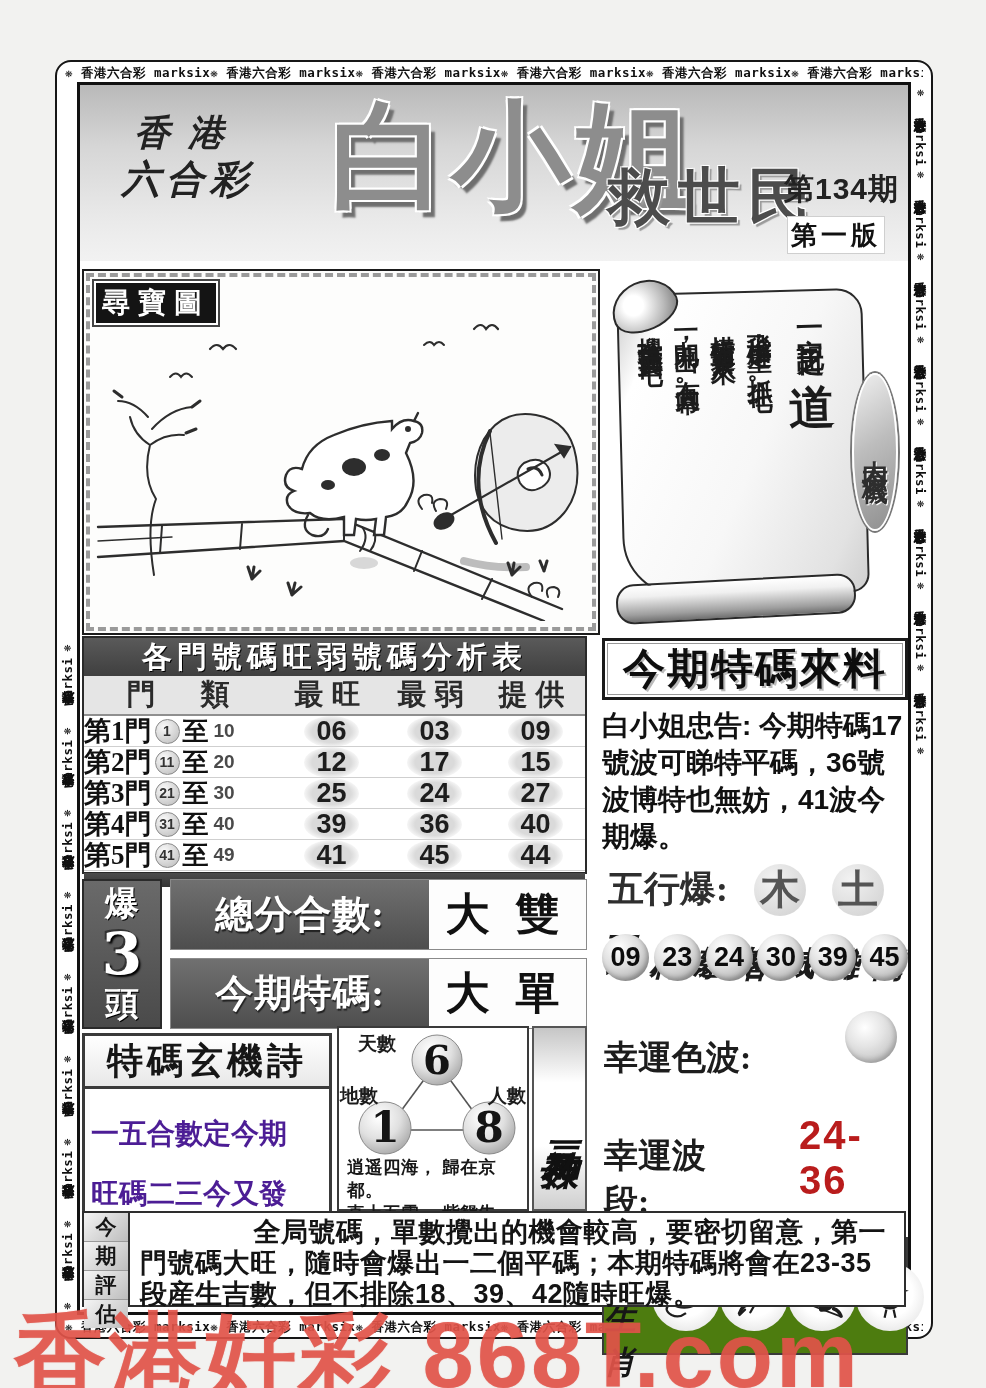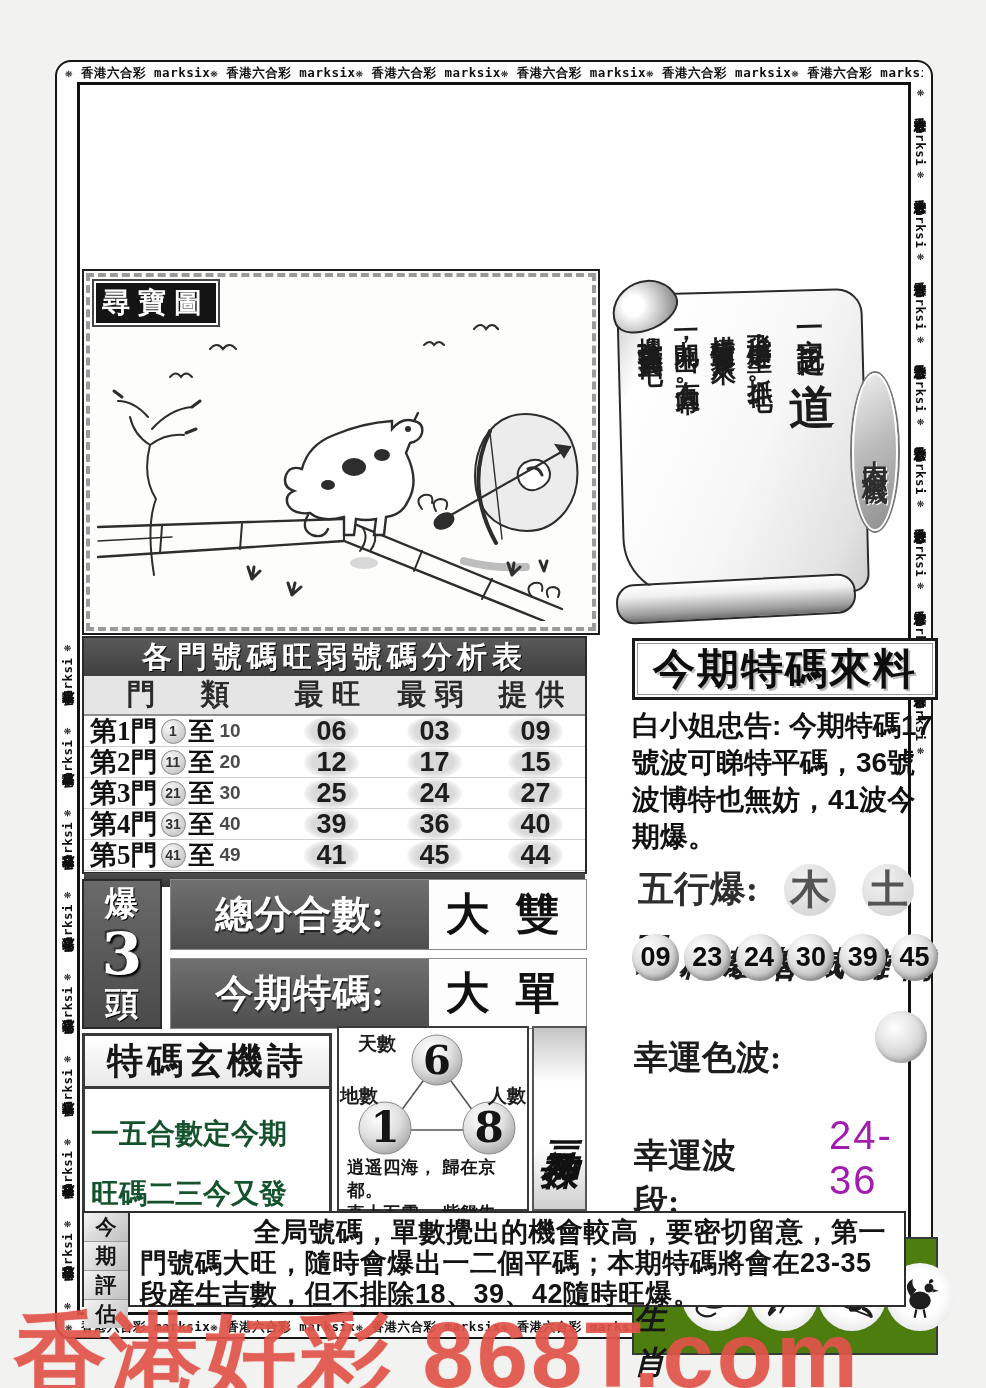--- a/index.html
+++ b/index.html
@@ -121,21 +121,21 @@
     display:flex;align-items:center;justify-content:center;letter-spacing:5px;
     text-shadow:1px 1px 0 #000;
   }
   .atable .grid{display:grid;grid-template-columns:196px 103px 103px 99px;}
   .atable .hcell{
     font-family:"Liberation Serif","DejaVu Serif",serif;font-size:29px;font-weight:900;color:#2b2b2b;
     display:flex;align-items:center;justify-content:center;height:38px;letter-spacing:8px;
     border-bottom:2px solid #8f8f8f;background:#e5e5e5;
   }
   .atable .rcell{height:30px;display:flex;align-items:center;justify-content:center;border-bottom:1px solid #cfcfcf;}
-  .door{justify-content:flex-start !important;padding-left:6px;gap:3px;}
+  .door{justify-content:flex-start !important;gap:3px;}
   .door .dn{font-family:"Liberation Serif","DejaVu Serif",serif;font-size:27px;font-weight:900;color:#111;}
   .cnum{width:23px;height:23px;border-radius:50%;flex:0 0 auto;
     background:radial-gradient(circle at 35% 30%,#fafafa,#b9b9b9);border:1px solid #8a8a8a;
     display:inline-flex;align-items:center;justify-content:center;font-size:14px;font-weight:700;color:#333;}
   .door .zhi{font-family:"Liberation Serif","DejaVu Serif",serif;font-size:26px;font-weight:900;color:#111;}
   .door .endn{font-size:19px;font-weight:700;color:#4a4a4a;margin-left:2px;}
   .num{font-size:27px;font-weight:700;color:#1d1d1d;padding:0 12px;border-radius:50%;
     background:radial-gradient(ellipse at center,#dadada 0%,#dadada 50%,rgba(218,218,218,0) 78%);}
   .atable .footbar{height:14px;background:linear-gradient(180deg,#4c4c4c,#353535);margin-top:2px;}
 
@@ -164,41 +164,41 @@
   .poem{position:absolute;left:2px;top:948px;width:250px;height:178px;box-sizing:border-box;}
   .poem .pttl{
     border:3px solid #3a3a3a;height:50px;display:flex;align-items:center;justify-content:center;
     font-family:"Liberation Serif","DejaVu Serif",serif;font-size:36px;font-weight:900;color:#161616;letter-spacing:4px;
     background:linear-gradient(180deg,#fff,#e8e8e8);
   }
   .poem .pbody{
     border:3px solid #3a3a3a;border-top:none;height:122px;padding:4px 6px;box-sizing:content-box;
     display:flex;flex-direction:column;justify-content:space-evenly;background:#fff;
   }
-  .poem .pline{font-family:"Liberation Serif","DejaVu Serif",serif;font-size:28px;font-weight:900;color:#14532d;
+  .poem .pline{font-family:"Liberation Serif","DejaVu Serif",serif;font-size:28px;font-weight:900;color:#4c1d95;
     display:flex;justify-content:space-between;margin-top:22px;}
 
   
   .tri{position:absolute;left:257px;top:941px;width:192px;height:185px;border:2px solid #3a3a3a;box-sizing:border-box;background:#fff;}
   .tri svg{display:block;}
   .tri .cap{font-size:17.5px;font-weight:900;color:#181818;letter-spacing:.5px;line-height:1.3;padding-left:8px;}
 
   
   .sanyuan{
     position:absolute;left:452px;top:941px;width:55px;height:185px;box-sizing:border-box;
     border:2px solid #555;background:linear-gradient(180deg,#c6c6c6 0%,#ffffff 30%,#ffffff 65%,#cfcfcf 100%);
     display:flex;align-items:center;justify-content:center;
   }
   .sanyuan span{
     writing-mode:vertical-rl;text-orientation:upright;font-family:"DejaVu Serif",serif;font-style:italic;
     font-size:38px;font-weight:700;color:#111;letter-spacing:4px;line-height:1;
   }
 
   
-  .rcol{position:absolute;left:552px;top:553px;width:306px;height:575px;}
+  .rcol{position:absolute;left:522px;top:553px;width:306px;height:575px;}
   .rc-title{
     border:3px solid #1a1a1a;box-shadow:inset 0 0 0 2px #fff,inset 0 0 0 3px #999;
     height:56px;display:flex;align-items:center;justify-content:center;background:#fff;
     font-family:"Liberation Serif","DejaVu Serif",serif;font-size:42px;font-weight:900;color:#0d0d0d;letter-spacing:2px;
     text-shadow:2px 2px 0 #bbb;
   }
   .rc-advice{margin-top:8px;font-size:28px;line-height:1.32;font-weight:900;color:#111;letter-spacing:0;}
   .rc-advice .alabel{font-weight:900;}
   .rc-wuxing{margin-top:8px;display:flex;align-items:center;gap:26px;padding-left:6px;}
   .rc-wuxing .wlabel{font-family:"Liberation Serif","DejaVu Serif",serif;font-size:36px;font-weight:900;color:#2e2e2e;}
@@ -220,21 +220,21 @@
     display:flex;align-items:center;justify-content:center;font-size:27px;font-weight:900;color:#0c0c0c;
   }
   .rc-color{margin-top:12px;display:flex;align-items:center;gap:40px;padding-left:2px;}
   .rc-color .clabel,.rc-range .rlabel{font-family:"Liberation Serif","DejaVu Serif",serif;font-size:34px;font-weight:900;color:#1d1d1d;margin-top:42px;}
   .color-ball{
     width:52px;height:52px;border-radius:50%;margin-left:54px;
     background:radial-gradient(circle at 38% 32%,#ffffff 0%,#e4e4e4 40%,#b0b0b0 100%);
     box-shadow:inset -2px -3px 5px rgba(0,0,0,.2);
   }
   .rc-range{margin-top:10px;display:flex;align-items:center;gap:18px;padding-left:2px;}
-  .rc-range .rval{font-size:40px;font-weight:400;color:#a21caf;letter-spacing:2px;margin-left:34px;}
+  .rc-range .rval{font-size:40px;font-weight:700;color:#b91c1c;letter-spacing:2px;margin-left:34px;}
   .zodiac{
     margin-top:12px;border:2px solid #3a3a3a;height:118px;box-sizing:border-box;background:#4d7c0f;
     display:flex;flex-direction:row;align-items:center;
   }
   .zodiac .zttl{
     font-family:"DejaVu Serif",serif;font-style:italic;font-size:32px;font-weight:700;color:#161616;
     letter-spacing:16px;margin-top:2px;
   }
   .zrow{display:flex;justify-content:space-between;width:96%;margin-top:2px;}
   .zcell{width:68px;height:68px;border-radius:50%;
@@ -265,20 +265,30 @@
 <body>
 
 <div class="frame">
   <div class="strip strip-h strip-top">❋ 香港六合彩 marksix❋ 香港六合彩 marksix❋ 香港六合彩 marksix❋ 香港六合彩 marksix❋ 香港六合彩 marksix❋ 香港六合彩 marksix❋ 香港六合彩 marksix❋ 香港六合彩 marksix❋ 香港六合彩 marksix❋</div>
   <div class="strip strip-h strip-bottom">❋ 香港六合彩 marksix❋ 香港六合彩 marksix❋ 香港六合彩 marksix❋ 香港六合彩 marksix❋ 香港六合彩 marksix❋ 香港六合彩 marksix❋ 香港六合彩 marksix❋ 香港六合彩 marksix❋ 香港六合彩 marksix❋</div>
   <div class="strip strip-v strip-left">❋ 香港六合彩 marksi❋ 香港六合彩 marksi❋ 香港六合彩 marksi❋ 香港六合彩 marksi❋ 香港六合彩 marksi❋ 香港六合彩 marksi❋ 香港六合彩 marksi❋ 香港六合彩 marksi❋</div>
   <div class="strip strip-v strip-right">❋ 香港六合彩 marksi❋ 香港六合彩 marksi❋ 香港六合彩 marksi❋ 香港六合彩 marksi❋ 香港六合彩 marksi❋ 香港六合彩 marksi❋ 香港六合彩 marksi❋ 香港六合彩 marksi❋</div>
 
   <div class="inner">
 
+    <div class="header">
+      <div class="brand">
+        <div class="t1">香港</div>
+        <div class="t2">六合彩</div>
+      </div>
+      <div class="title-main">白小姐</div>
+      <div class="title-sub">救世民</div>
+      <div class="issue">第134期</div>
+      <div class="edition">第一版</div>
+    </div>
 
     <div class="picture">
       <div class="deco"></div>
       <div class="pic-label serif">尋寶圖</div>
       <svg viewBox="0 0 498 342">
         <g stroke="#2d2d2d" fill="none" stroke-width="2" stroke-linecap="round">
 
           <path d="M118 70 q7 -8 13 0 q6 -8 13 0" stroke-width="2.2"></path>
           <path d="M78 98 q6 -7 11 0 q5 -7 11 0" stroke-width="2"></path>
           <path d="M332 66 q6 -6 10 0 q5 -6 10 0" stroke-width="2"></path>

